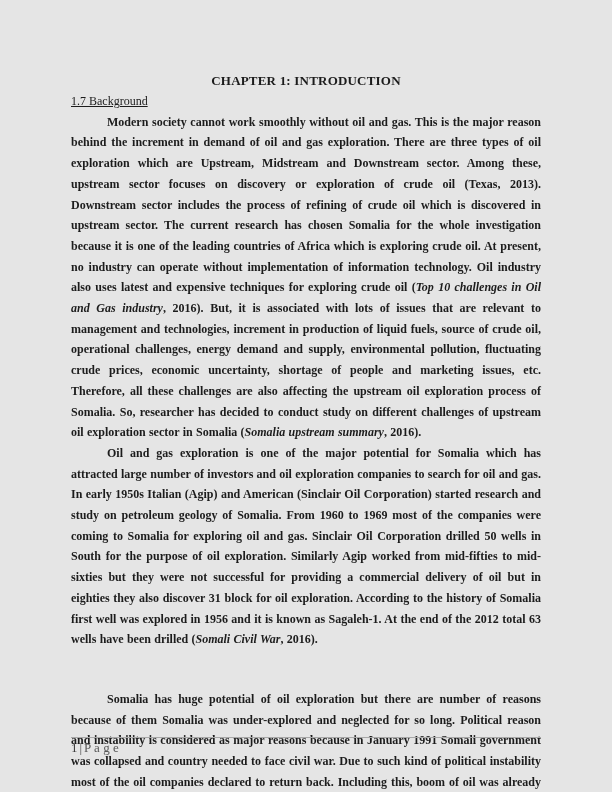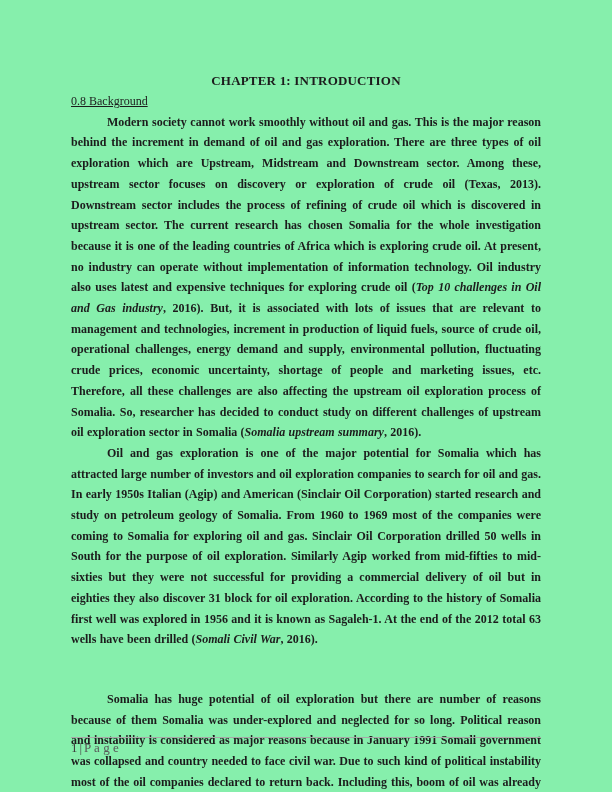--- a/index.html
+++ b/index.html
@@ -9,21 +9,21 @@
     height: 792px;
     position: relative;
     overflow: hidden;
     font-family: "Liberation Serif", "DejaVu Serif", serif;
     color: #1c1c1c;
   }
   .page {
     position: absolute;
     left: 0; top: 0;
     width: 612px; height: 792px;
-    background: #86efac;
+    background: #e5e5e5;
   }
   .content {
     position: absolute;
     left: 71px;
     top: 70px;
     width: 470px;
   }
   .chapter-title {
     font-size: 13px;
     font-weight: bold;
@@ -68,21 +68,21 @@
   }
   .footer-text .page-num { color: #3d3d3d; }
   .footer-text .sep { color: #4a4a4a; padding: 0 2px; }
 </style>
 </head>
 <body>
 
 <div class="page">
   <div class="content">
     <h1 class="chapter-title">CHAPTER 1: INTRODUCTION</h1>
-    <h2 class="section-heading">0.8 Background</h2>
+    <h2 class="section-heading">1.7 Background</h2>
     <div class="body-paragraphs">
         <p><span>Modern society cannot work smoothly without oil and gas. This is the major reason behind the increment in demand of oil and gas exploration. There are three types of oil exploration which are Upstream, Midstream and Downstream sector. Among these, upstream sector focuses on discovery or exploration of crude oil (Texas, 2013). Downstream sector includes the process of refining of crude oil which is discovered in upstream sector. The current research has chosen Somalia for the whole investigation because it is one of the leading countries of Africa which is exploring crude oil. At present, no industry can operate without implementation of information technology. Oil industry also uses latest and expensive techniques for exploring crude oil (</span><span class="italic">Top 10 challenges in Oil and Gas industry</span><span>, 2016). But, it is associated with lots of issues that are relevant to management and technologies, increment in production of liquid fuels, source of crude oil, operational challenges, energy demand and supply, environmental pollution, fluctuating crude prices, economic uncertainty, shortage of people and marketing issues, etc. Therefore, all these challenges are also affecting the upstream oil exploration process of Somalia. So, researcher has decided to conduct study on different challenges of upstream oil exploration sector in Somalia (</span><span class="italic">Somalia upstream summary</span><span>, 2016).</span></p>
         <p><span>Oil and gas exploration is one of the major potential for Somalia which has attracted large number of investors and oil exploration companies to search for oil and gas. In early 1950s Italian (Agip) and American (Sinclair Oil Corporation) started research and study on petroleum geology of Somalia. From 1960 to 1969 most of the companies were coming to Somalia for exploring oil and gas. Sinclair Oil Corporation drilled 50 wells in South for the purpose of oil exploration. Similarly Agip worked from mid-fifties to mid-sixties but they were not successful for providing a commercial delivery of oil but in eighties they also discover 31 block for oil exploration. According to the history of Somalia first well was explored in 1956 and it is known as Sagaleh-1. At the end of the 2012 total 63 wells have been drilled (</span><span class="italic">Somali Civil War</span><span>, 2016).</span></p>
         <p class="continues"><span>Somalia has huge potential of oil exploration but there are number of reasons because of them Somalia was under-explored and neglected for so long. Political reason and instability is considered as major reasons because in January 1991 Somali government was collapsed and country needed to face civil war. Due to such kind of political instability most of the oil companies declared to return back. Including this, boom of oil was already declared in Middle</span></p>
       </div>
   </div>
 
   <div class="footer-rule"></div>
   <div class="footer-text"><span class="page-num">1</span><span class="sep">|</span><span class="page-label">P a g e</span></div>
 </div>

